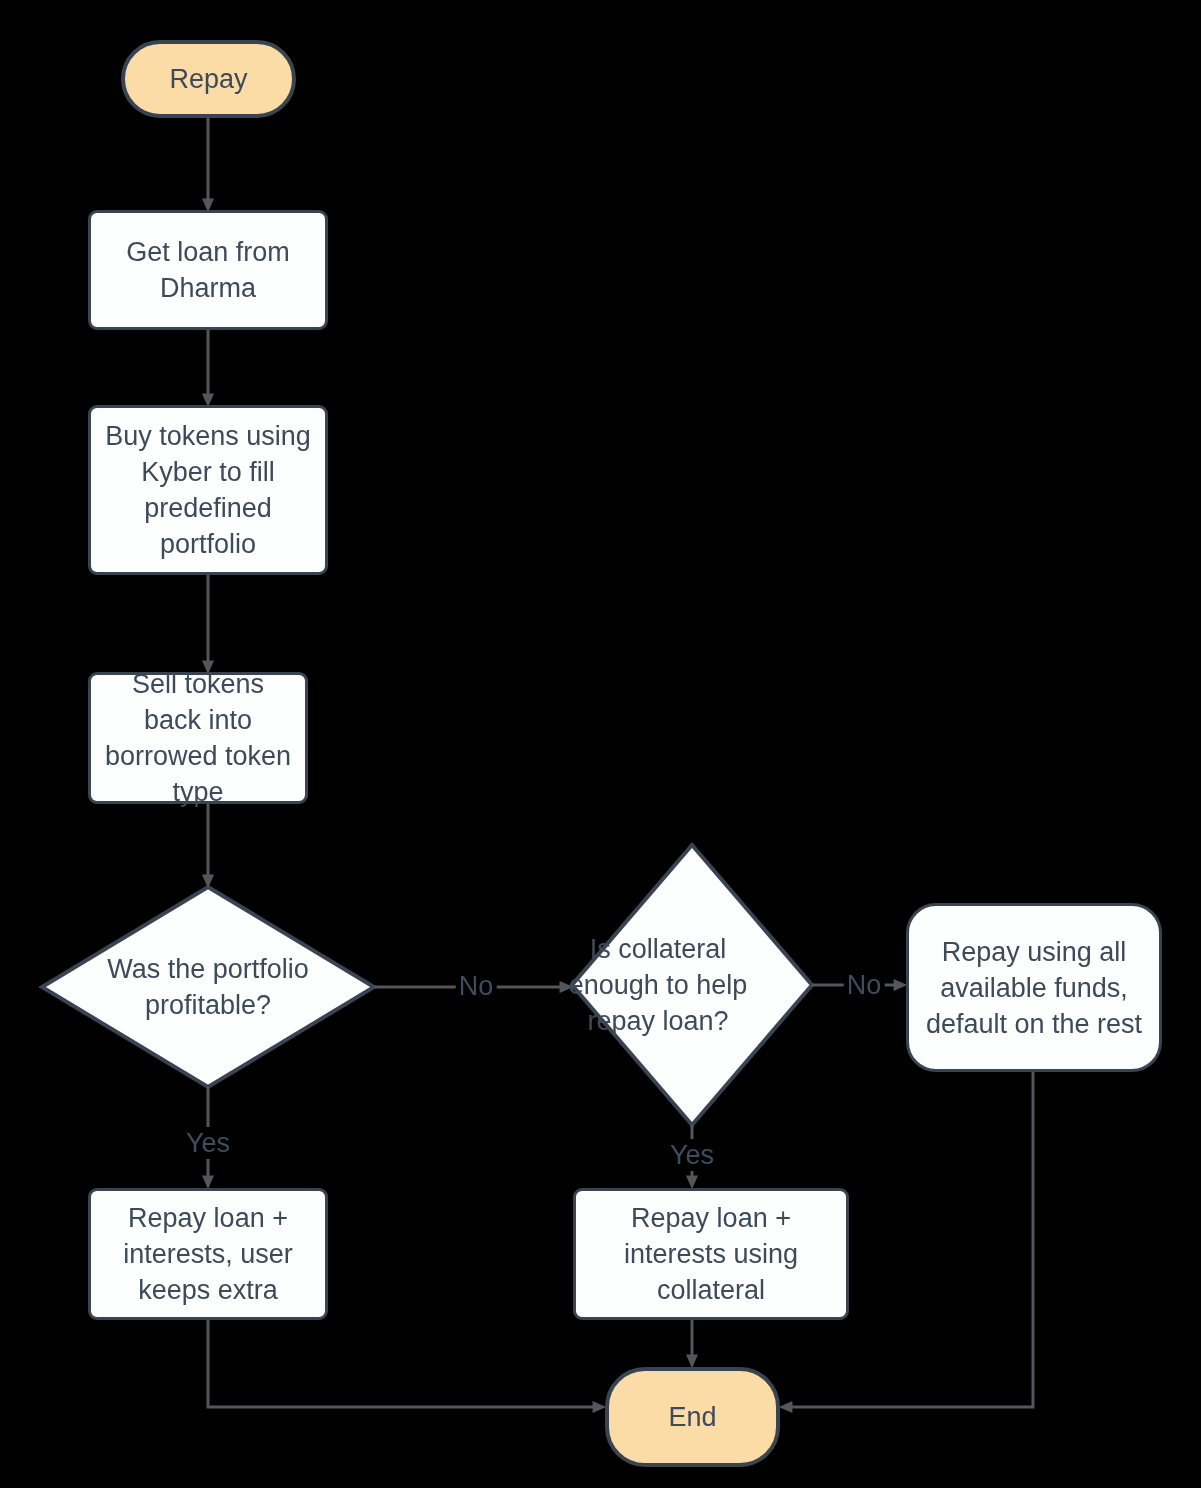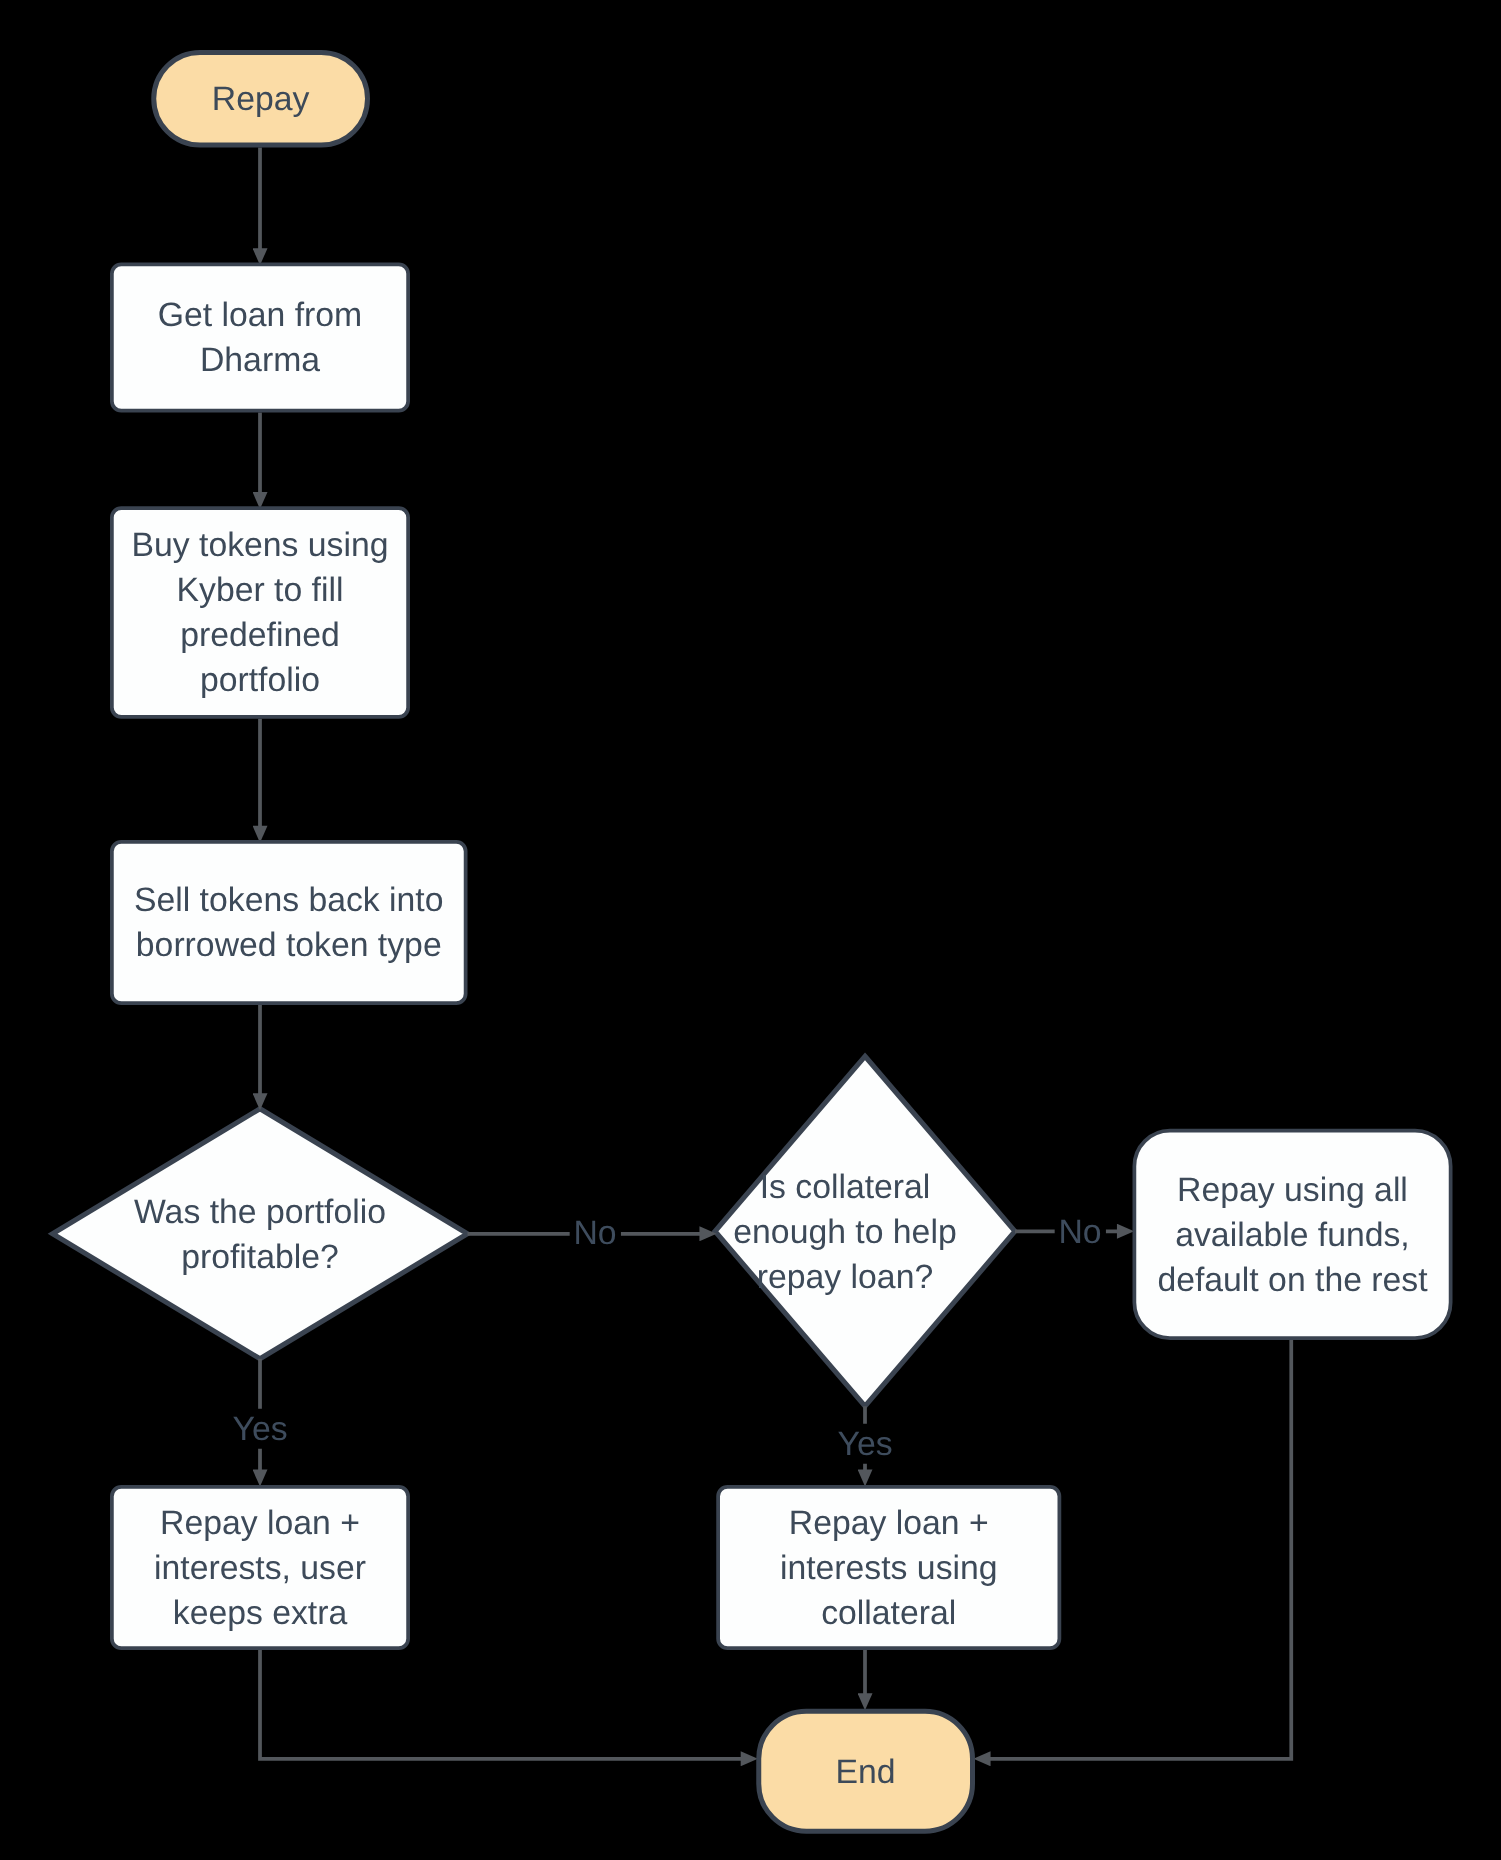--- a/index.html
+++ b/index.html
@@ -81,27 +81,27 @@
     padding: 0 3px;
     white-space: nowrap;
   }
   .edge-label.centered { transform: translate(-50%, -50%); }
   .edge-label.v-centered { transform: translateY(-50%); }
 
   
   #n-start  { left: 121px; top: 40px;   width: 175px; height: 78px; }
   #n-get    { left: 88px;  top: 210px;  width: 240px; height: 120px; }
   #n-buy    { left: 88px;  top: 405px;  width: 240px; height: 170px; }
-  #n-sell   { left: 88px;  top: 672px;  width: 286px; height: 132px; }
+  #n-sell   { left: 88px;  top: 672px;  width: 220px; height: 132px; }
   #n-keep   { left: 88px;  top: 1188px; width: 240px; height: 132px; }
   #n-coll   { left: 573px; top: 1188px; width: 276px; height: 132px; }
   #n-funds  { left: 906px; top: 903px;  width: 256px; height: 169px; border-radius: 30px; }
   #n-end    { left: 605px; top: 1367px; width: 175px; height: 100px; }
   #d1-label { left: 58px;  top: 907px;  width: 300px; height: 160px; }
-  #d2-label { left: 576px; top: 905px;  width: 200px; height: 160px; text-align: center; }
+  #d2-label { left: 558px; top: 905px;  width: 200px; height: 160px; text-align: center; }
   #l-wait { left: 258px; top: 620px; }
   #l-no1  { left: 476px; top: 986px; }
   #l-yes1 { left: 208px; top: 1143px; }
   #l-no2  { left: 864px; top: 985px; }
   #l-yes2 { left: 692px; top: 1155px; }
 </style>
 </head>
 <body>
 
 <div class="canvas">

